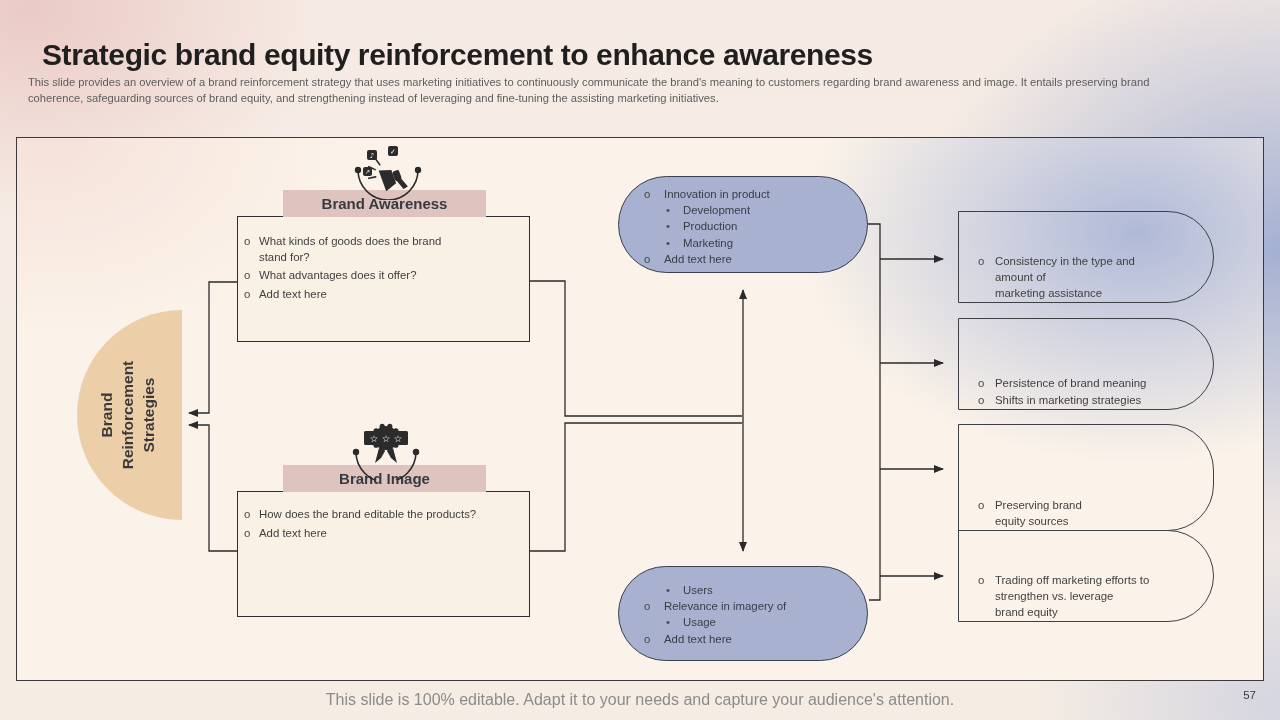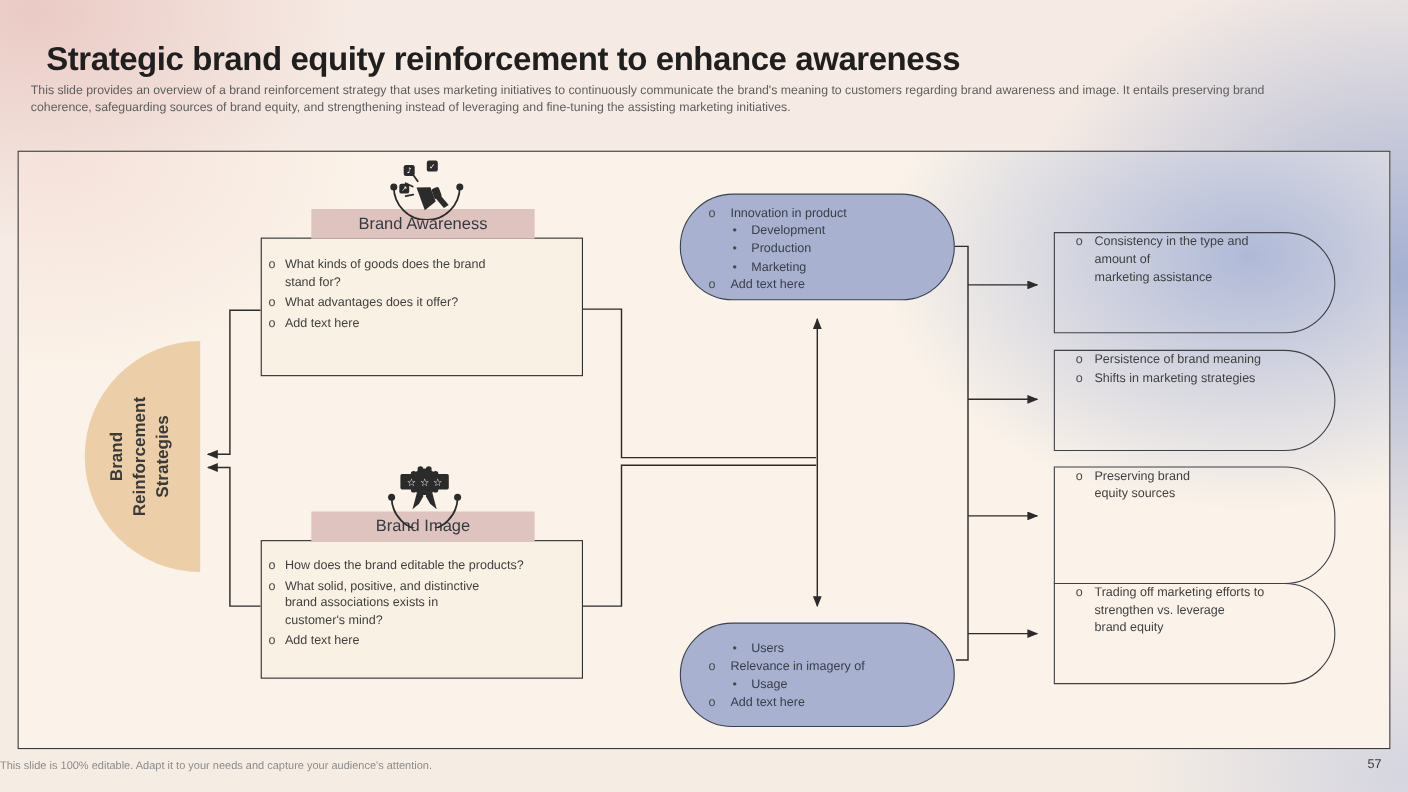--- a/index.html
+++ b/index.html
@@ -17,52 +17,52 @@
       radial-gradient(480px 330px at 1120px 95px, rgba(167,179,214,.9), rgba(167,179,214,0) 70%),
       radial-gradient(430px 300px at 30px 0px, rgba(238,205,200,.45), rgba(238,205,200,0) 70%),
       #fbf3e9;}
   .connectors{position:absolute;left:0;top:0;width:1280px;height:720px;z-index:1;pointer-events:none}
   
   .hub{position:absolute;left:77px;top:310px;width:105px;height:210px;background:#eccfa9;border-radius:105px 0 0 105px;z-index:2}
   .hub-label{position:absolute;left:25px;top:381px;width:210px;height:68px;z-index:3;transform:rotate(-90deg);
     font-size:15.5px;font-weight:700;color:#3a3a3a;text-align:center;line-height:21px;white-space:pre-line}
   
   .hdr{position:absolute;left:283px;width:203px;height:27px;background:#dec3bf;z-index:4;
-    font-size:15px;font-weight:400;color:#363a41;text-align:center;line-height:27px}
+    font-size:15px;font-weight:700;color:#363a41;text-align:center;line-height:27px}
   .hdr1{top:190px}.hdr2{top:465px}
   
   .cbox{position:absolute;left:237px;width:293px;height:126px;box-sizing:border-box;background:#f9f1e4;
     border:1.2px solid #2f2f2f;z-index:2;padding:17px 8px 0 6px;font-size:11.4px;color:#3f3f3f;line-height:15.5px}
   .cbox1{top:216px}.cbox2{top:491px;padding-top:15px}
   .b-row{display:flex;margin-bottom:3px}
   .mk{flex:0 0 15px;color:#4a4a4a}
   .mk.o::before{content:"o"}
   .mk.d::before{content:"\2022"}
   .bt{white-space:pre-line}
   
   .pill{position:absolute;left:618px;width:250px;box-sizing:border-box;background:#a8b1cf;border:1.3px solid #39404f;
     border-radius:49px;z-index:2;font-size:11.4px;color:#383d49;line-height:16.2px}
   .pill1{top:176px;height:97px;padding-top:9px}
   .pill2{top:566px;height:95px;padding-top:15px}
   .p-line{display:flex}
   .p-line.lv1{padding-left:25px}.p-line.lv1 .mk{flex:0 0 20px}
   .p-line.lv2{padding-left:47px}.p-line.lv2 .mk{flex:0 0 17px}
   
   .rb{position:absolute;left:958px;width:256px;box-sizing:border-box;border:1.1px solid #3f3f46;
-    border-radius:0 46px 46px 0;z-index:2;display:flex;flex-direction:column;justify-content:flex-start;
+    border-radius:0 46px 46px 0;z-index:2;display:flex;flex-direction:column;justify-content:flex-end;
     padding-left:19px;padding-right:34px;font-size:11.4px;color:#3f3f3f;line-height:16px;background:transparent}
   .rb .mk{flex:0 0 17px}
   .rb1{top:211px;height:92px}.rb2{top:318px;height:92px}.rb3{top:424px;height:107px}.rb4{top:530px;height:92px}
   .rb .b-row{margin-bottom:1px}
   
   .icon-svg{position:absolute;z-index:5}
   .ic1{left:352px;top:142px}
   .ic2{left:350px;top:418px}
   
-  .footer-note{position:absolute;left:0;right:0;top:691px;font-size:10px;color:#8b8b8b}
+  .footer-note{position:absolute;left:0;right:0;top:691px;text-align:center;font-size:16px;color:#8b8b8b}
   .page-num{position:absolute;right:24px;top:689px;font-size:11.5px;color:#3c3c3c}
 </style>
 </head>
 <body>
 
 <div class="slide">
 
   <h1 class="title">Strategic brand equity reinforcement to enhance awareness</h1>
   <p class="desc">This slide provides an overview of a brand reinforcement strategy that uses marketing initiatives to continuously communicate the brand's meaning to customers regarding brand awareness and image. It entails preserving brand
 coherence, safeguarding sources of brand equity, and strengthening instead of leveraging and fine-tuning the assisting marketing initiatives.</p>
@@ -164,26 +164,20 @@
   </div>
   <div class="hdr hdr1">Brand Awareness</div>
 
   <div class="cbox cbox2">
     <div class="b-row">
         <span class="mk o"></span>
         <span class="bt">How does the brand editable the products?</span>
       </div>
     <div class="b-row">
         <span class="mk o"></span>
-        <span class="bt">What solid, positive, and distinctive
-brand associations exists in
-customer's mind?</span>
-      </div>
-    <div class="b-row">
-        <span class="mk o"></span>
         <span class="bt">Add text here</span>
       </div>
   </div>
   <div class="hdr hdr2">Brand Image</div>
 
   <div class="pill pill1">
     <div class="p-line lv1">
         <span class="mk o"></span>
         <span>Innovation in product</span>
       </div>

